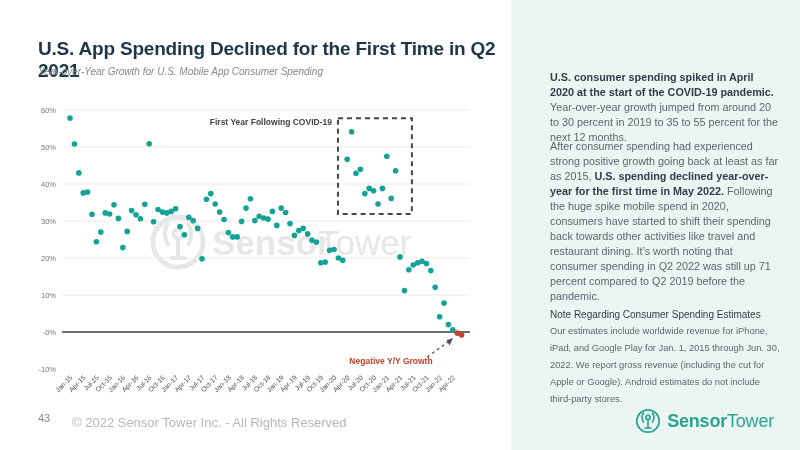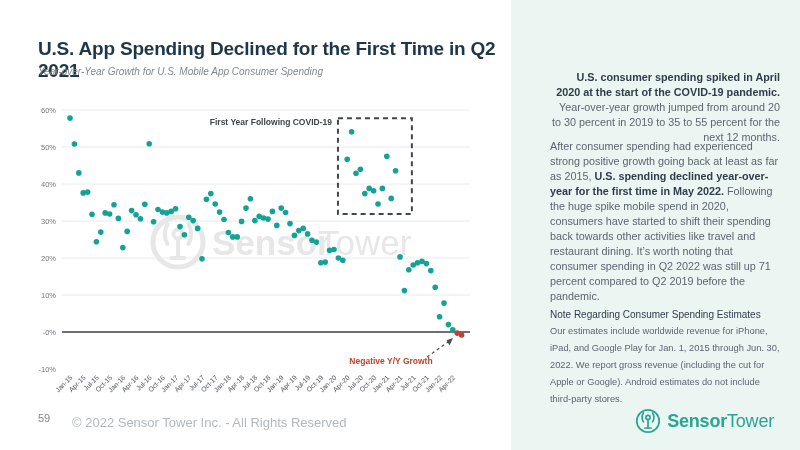--- a/index.html
+++ b/index.html
@@ -24,21 +24,21 @@
     position:absolute;left:511px;top:0;width:289px;height:450px;
     background:#ebf5f1;box-sizing:border-box;
   }
   .sb-heading{
     position:absolute;left:39px;top:31px;right:20px;
     font-size:15.5px;font-style:italic;color:#56c3b0;
   }
   .sb-p{
     font-size:10.8px;line-height:15px;color:#5c6670;margin:0;
   }
-  .sb-p1{position:absolute;left:39px;top:70px;width:230px;text-align:right;}
+  .sb-p1{position:absolute;left:39px;top:70px;width:230px;}
   .sb-p2{position:absolute;left:39px;top:139px;width:230px;}
   .b{font-weight:bold;color:#303d4b;}
   .sb-note{position:absolute;left:39px;top:309px;width:232px;}
   .sb-note-title{font-size:10px;font-weight:normal;color:#303d4b;margin-bottom:3px;}
   .sb-note-body{font-size:9.3px;line-height:17px;color:#5c6670;}
 
   .footer-pagenum{
     position:absolute;left:38px;top:412px;font-size:11px;color:#82888d;
   }
   .footer-copyright{
@@ -228,14 +228,14 @@
         <path d="M0 -1.5 L0 7"></path>
         <path d="M-3 7 L3 7"></path>
         <path d="M-4.6 0.8 C-6.2 -1.8 -6.2 -5.4 -4.6 -8"></path>
         <path d="M4.6 0.8 C6.2 -1.8 6.2 -5.4 4.6 -8"></path>
       </g>
     </svg>
     <span class="logo-text"><span class="lt-bold">Sensor</span><span>Tower</span></span>
   </div>
 </div>
 
-<div class="footer-pagenum">59</div>
+<div class="footer-pagenum">43</div>
 <div class="footer-copyright">© 2022 Sensor Tower Inc. - All Rights Reserved</div>
 
 </body></html>

